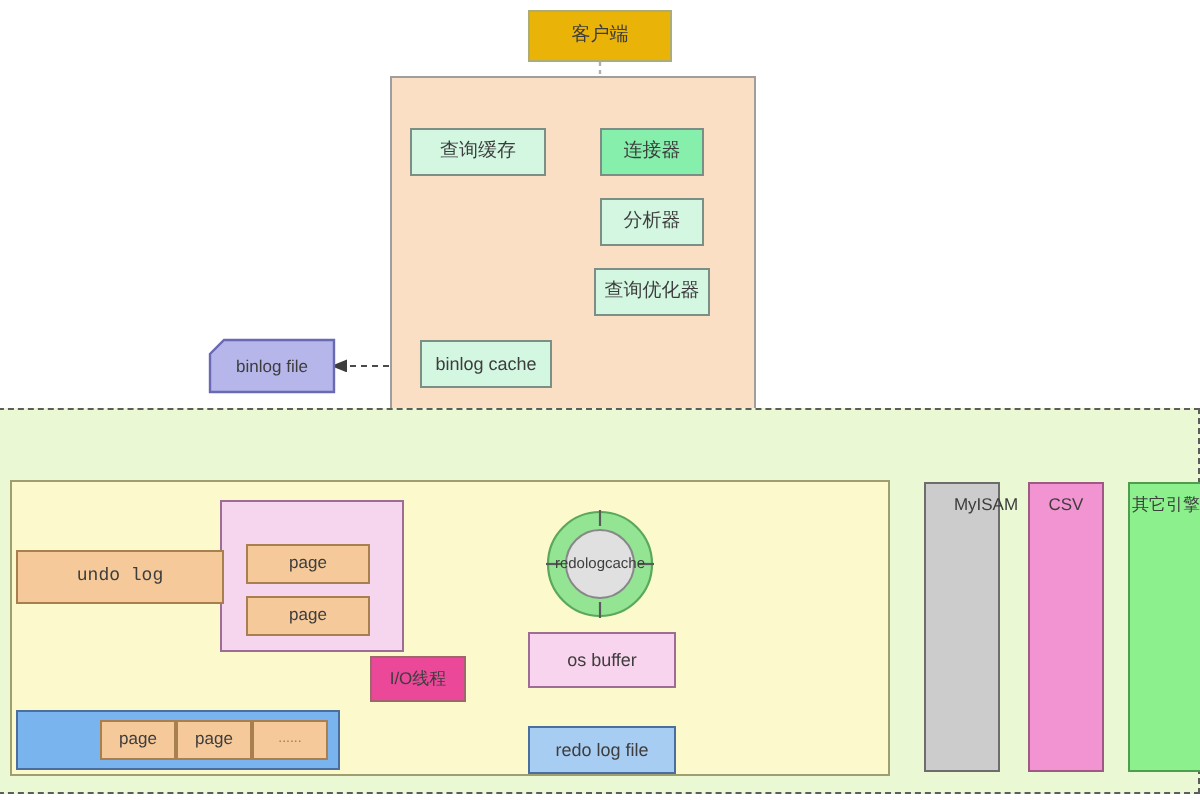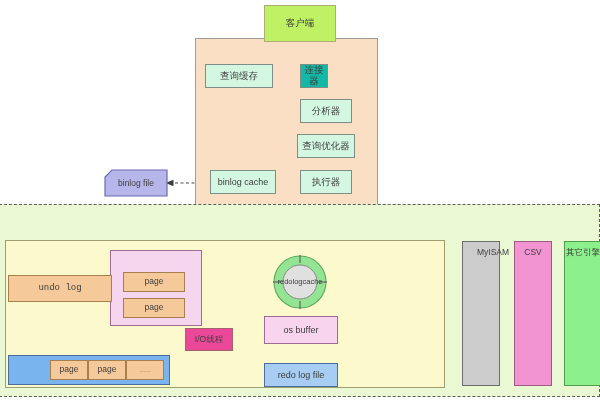--- a/index.html
+++ b/index.html
@@ -96,37 +96,35 @@
   <div class="lbl" style="left:205px;top:45px;font-size:9.5px;">Server层</div>
 
   <div class="node" style="left:-6px;top:204px;width:606px;height:193px;
               background:#eaf8d4;border:1.3px dashed #5d5d5d;display:block;"></div>
   <div class="lbl" style="left:-3px;top:210px;font-size:9.5px;">储引擎层</div>
 
   <div class="node" style="left:5px;top:240px;width:440px;height:148px;
               background:#fcf9cd;border:1.2px solid #9e9e6e;display:block;"></div>
   <div class="lbl" style="left:14px;top:246px;font-size:9.5px;">InnoDB</div>
 
-  <div class="node" style="left:264px;top:5px;width:72px;height:37px;
-              background:#bef264;border:1.2px solid #adad73;font-size:9.5px;font-family:Liberation Serif, serif;">客户端</div>
+  <div class="node" style="left:264px;top:5px;width:72px;height:26px;
+              background:#eab308;border:1.2px solid #adad73;font-size:9.5px;font-family:Liberation Serif, serif;">客户端</div>
 
   <div class="node" style="left:205px;top:64px;width:68px;height:24px;
               background:#d4f7e2;border:1.2px solid #7b8f86;font-size:9.5px;">查询缓存</div>
 
-  <div class="node" style="left:300px;top:64px;width:28px;height:24px;
-              background:#14b8a6;border:1.2px solid #7b8f86;font-size:9.5px;">连接器</div>
+  <div class="node" style="left:300px;top:64px;width:52px;height:24px;
+              background:#86efac;border:1.2px solid #7b8f86;font-size:9.5px;">连接器</div>
 
   <div class="node" style="left:300px;top:99px;width:52px;height:24px;
               background:#d4f7e2;border:1.2px solid #7b8f86;font-size:9.5px;">分析器</div>
 
   <div class="node" style="left:297px;top:134px;width:58px;height:24px;
               background:#d4f7e2;border:1.2px solid #7b8f86;font-size:9.5px;">查询优化器</div>
 
-  <div class="node" style="left:300px;top:170px;width:52px;height:24px;
-              background:#d4f7e2;border:1.2px solid #7b8f86;font-size:9.5px;">执行器</div>
 
   <div class="node" style="left:210px;top:170px;width:66px;height:24px;
               background:#d4f7e2;border:1.2px solid #7b8f86;font-size:9px;">binlog cache</div>
 
   <div style="position:absolute;left:105px;top:170px;width:62px;height:26px;z-index:5;">
     <svg width="62" height="26" style="position:absolute;left:0;top:0;">
       <polygon points="7,0 62,0 62,26 0,26 0,7" fill="#b6b6ea" stroke="#6a6ab4" stroke-width="1.2"></polygon>
     </svg>
     <div style="position:absolute;left:0;top:0;width:62px;height:26px;
                 display:flex;align-items:center;justify-content:center;

